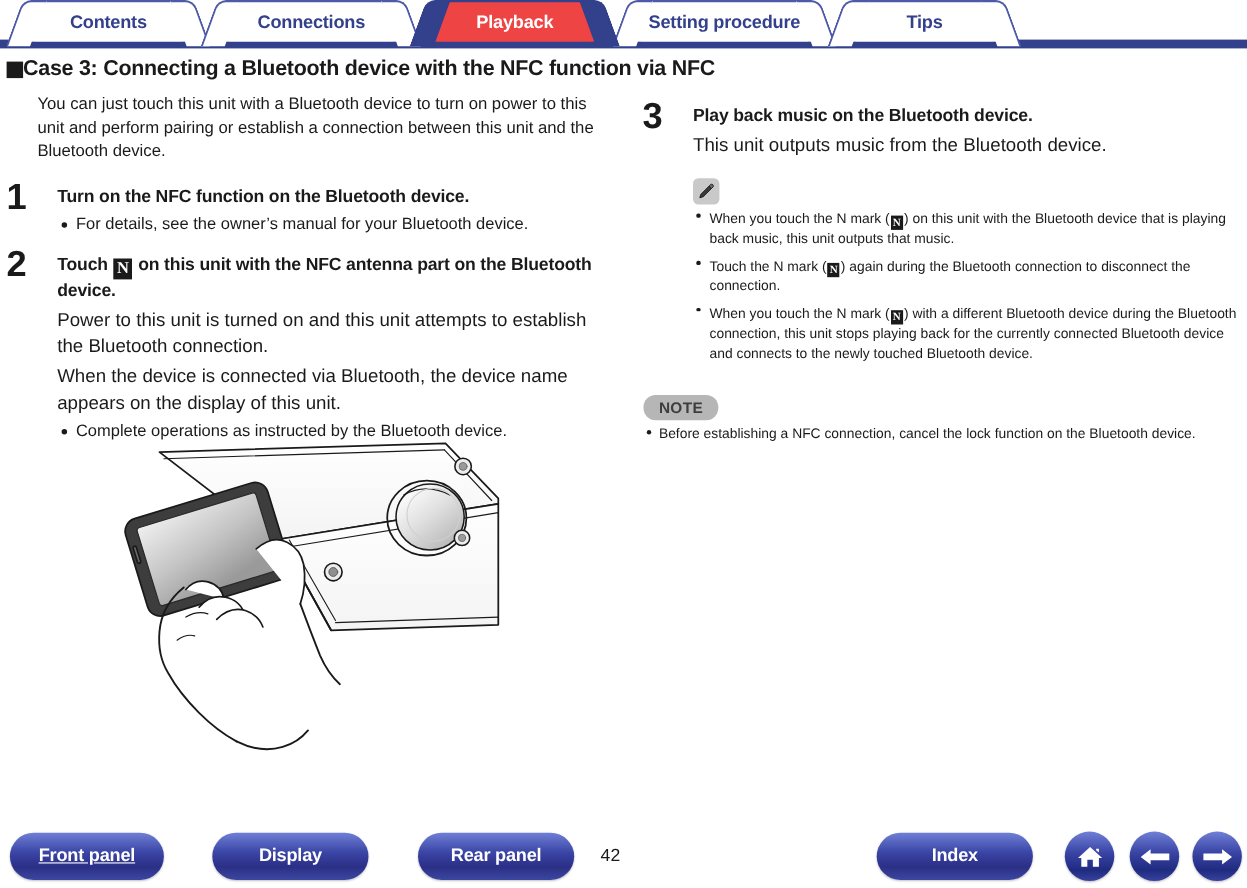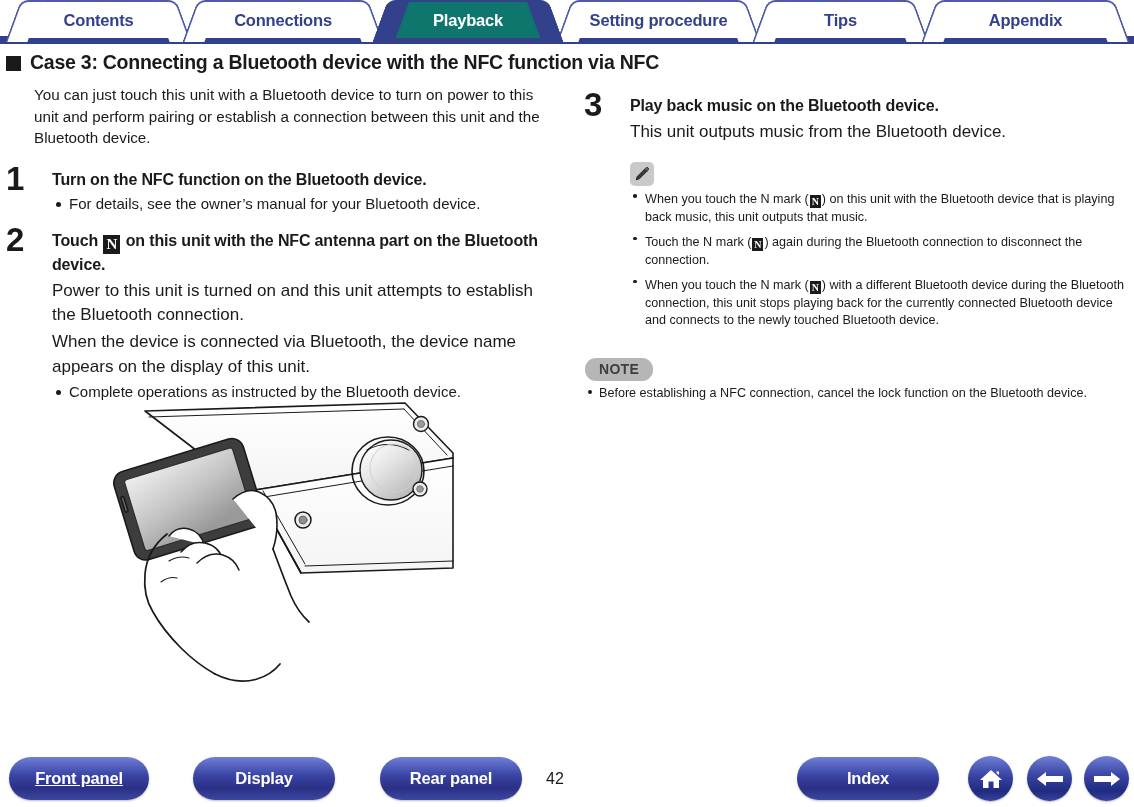--- a/index.html
+++ b/index.html
@@ -34,21 +34,21 @@
     font-weight: bold;
     letter-spacing: -0.2px;
     color: #33408c;
     background: #ffffff;
     border: 2px solid #4e5aa8;
     border-bottom: none;
     border-radius: 9px 9px 0 0;
     white-space: nowrap;
   }
   .tab.active {
-    background: #0f766e;
+    background: #ef4444;
     color: #ffffff;
     border-color: #33408c;
     z-index: 5;
   }
   
   .tab .tab-inner { position: relative; z-index: 2; padding: 0 4px; }
   .tab::before, .tab::after {
     content: "";
     position: absolute;
     top: -2px;
@@ -60,21 +60,20 @@
   .tab::before { left: -15px; transform: skewX(-20deg); border-left: 2px solid #4e5aa8; border-radius: 8px 0 0 0; }
   .tab::after  { right: -15px; transform: skewX(20deg);  border-right: 2px solid #4e5aa8; border-radius: 0 8px 0 0; }
   .tab.active::before, .tab.active::after { background: #33408c; border-color: #33408c; }
 
   
   .section-heading {
     position: absolute;
     left: 6px; top: 51px;
     display: flex;
     align-items: center;
-    gap: 9px;
   }
   .heading-square {
     width: 15px; height: 15px;
     background: #1a1a1a;
     flex: none;
     margin-top: 2px;
   }
   .heading-text {
     font-size: 19.5px;
     font-weight: bold;
@@ -279,23 +278,20 @@
     <span class="tab-inner">Connections</span>
   </div>
   <div class="tab active" style="left:393px; width:150px;">
     <span class="tab-inner">Playback</span>
   </div>
   <div class="tab" style="left:577px; width:163px;">
     <span class="tab-inner">Setting procedure</span>
   </div>
   <div class="tab" style="left:773px; width:135px;">
     <span class="tab-inner">Tips</span>
-  </div>
-  <div class="tab" style="left:942px; width:167px;">
-    <span class="tab-inner">Appendix</span>
   </div>
 </div>
 
 <div class="section-heading">
   <div class="heading-square"></div>
   <div class="heading-text">Case 3: Connecting a Bluetooth device with the NFC function via NFC</div>
 </div>
 
 <div class="col-left">
 

